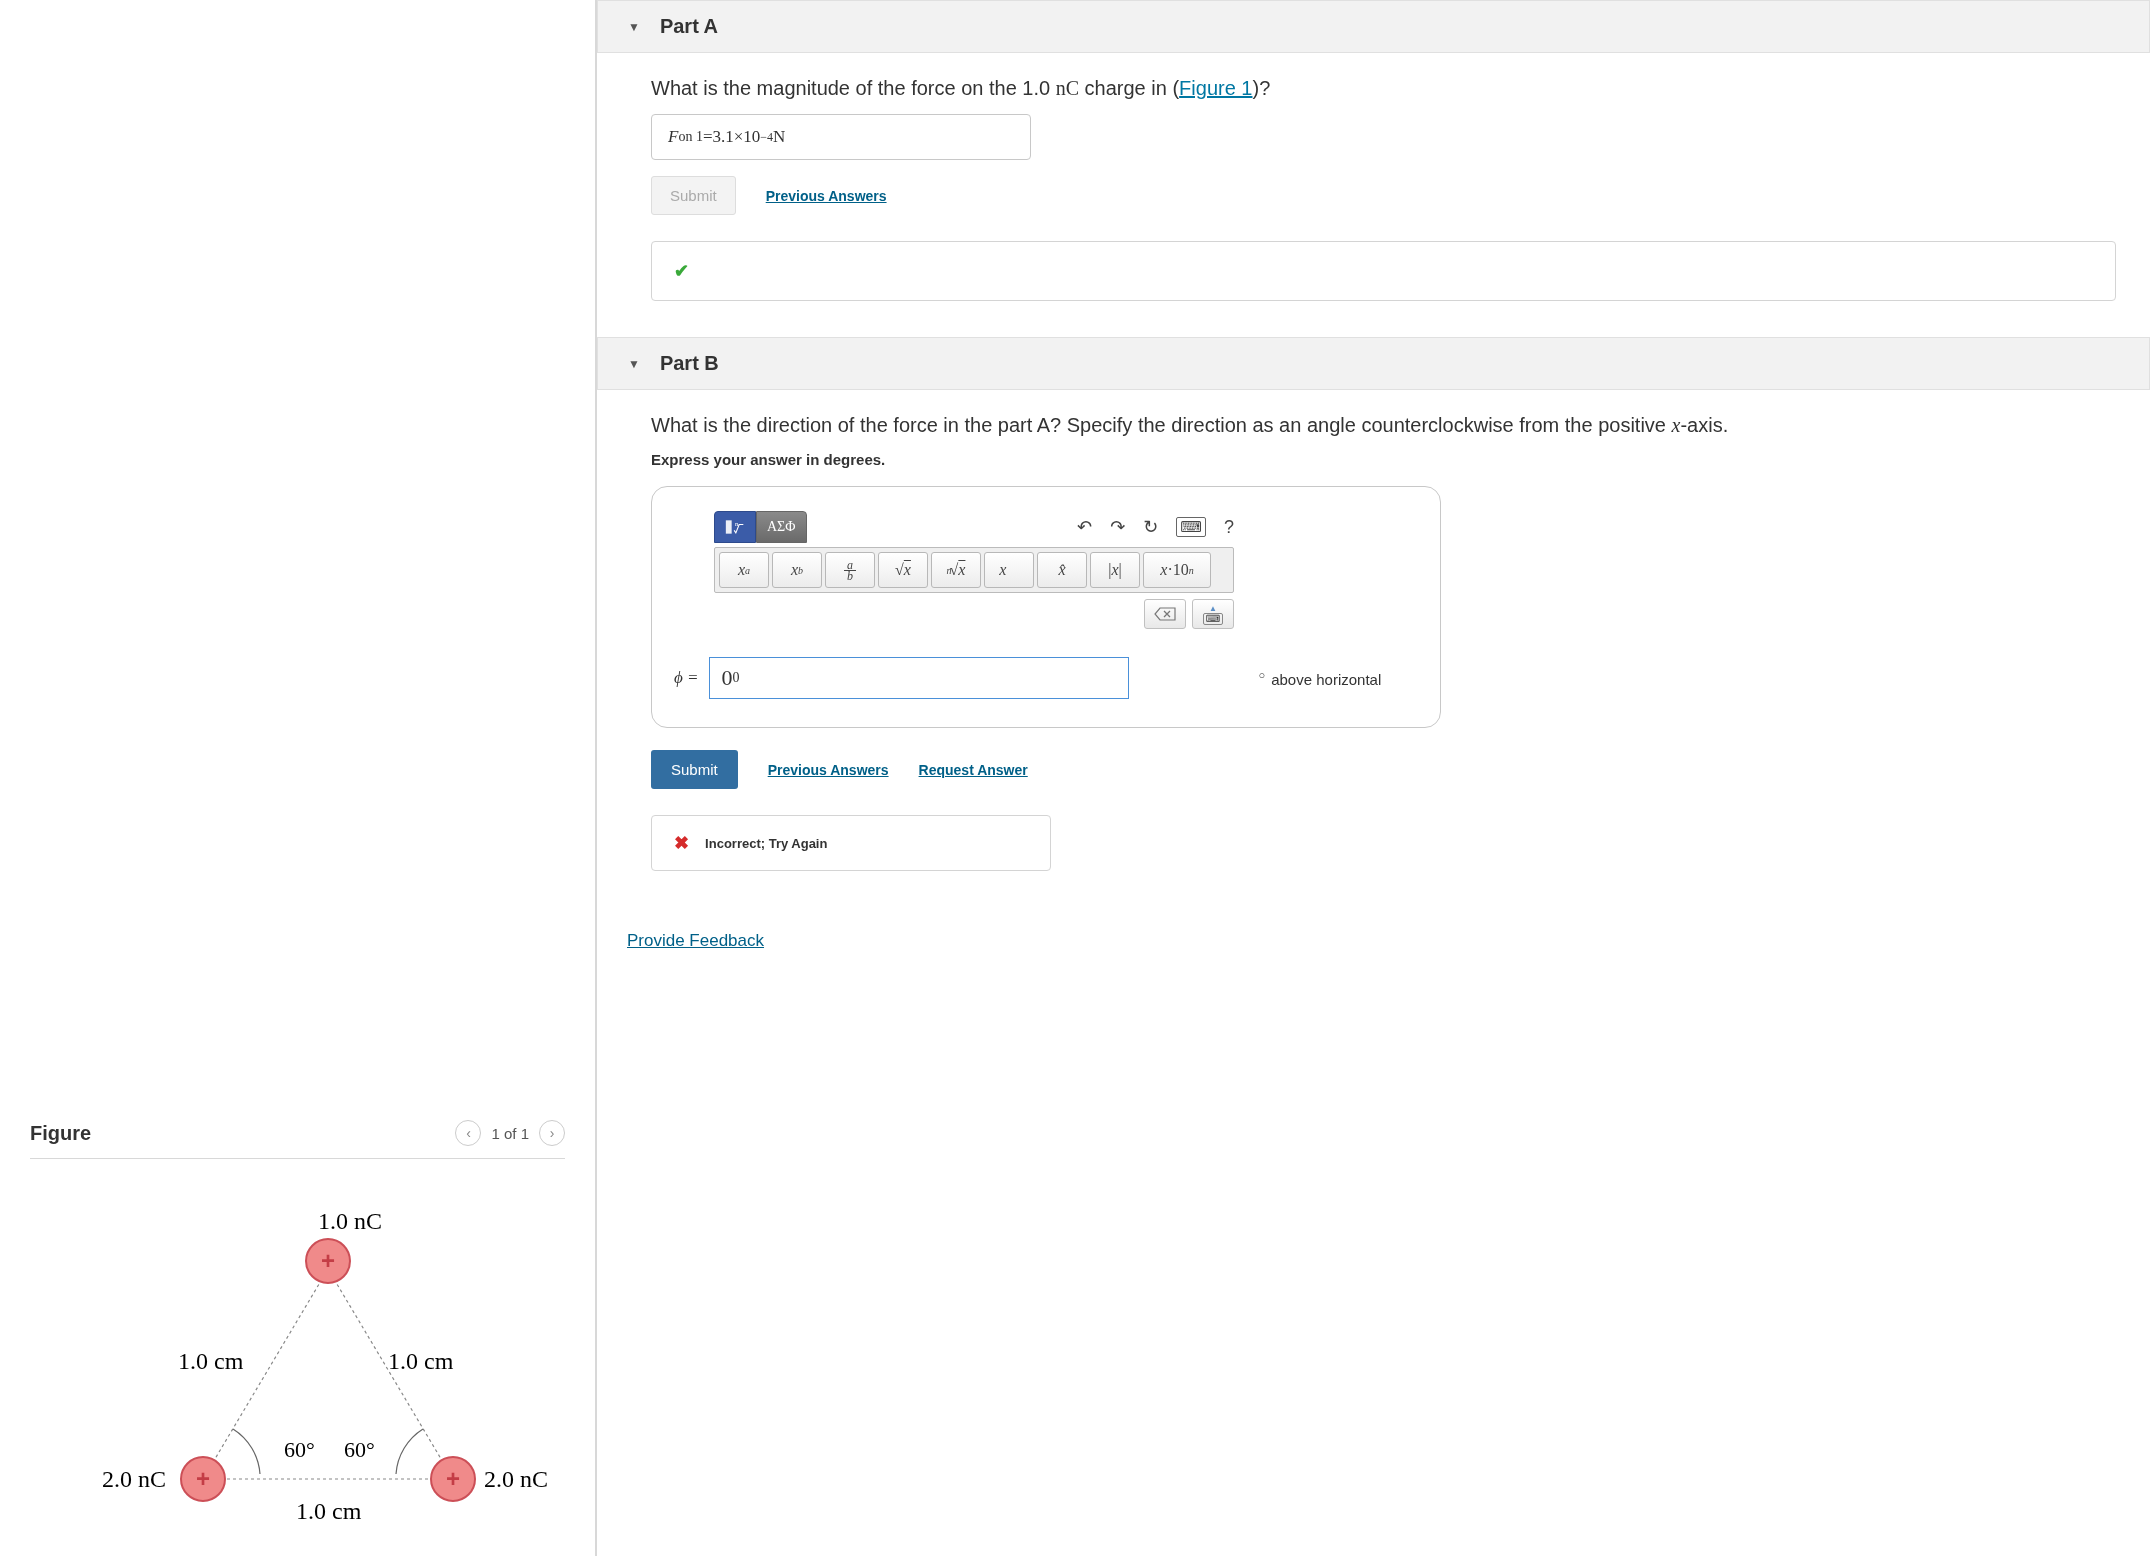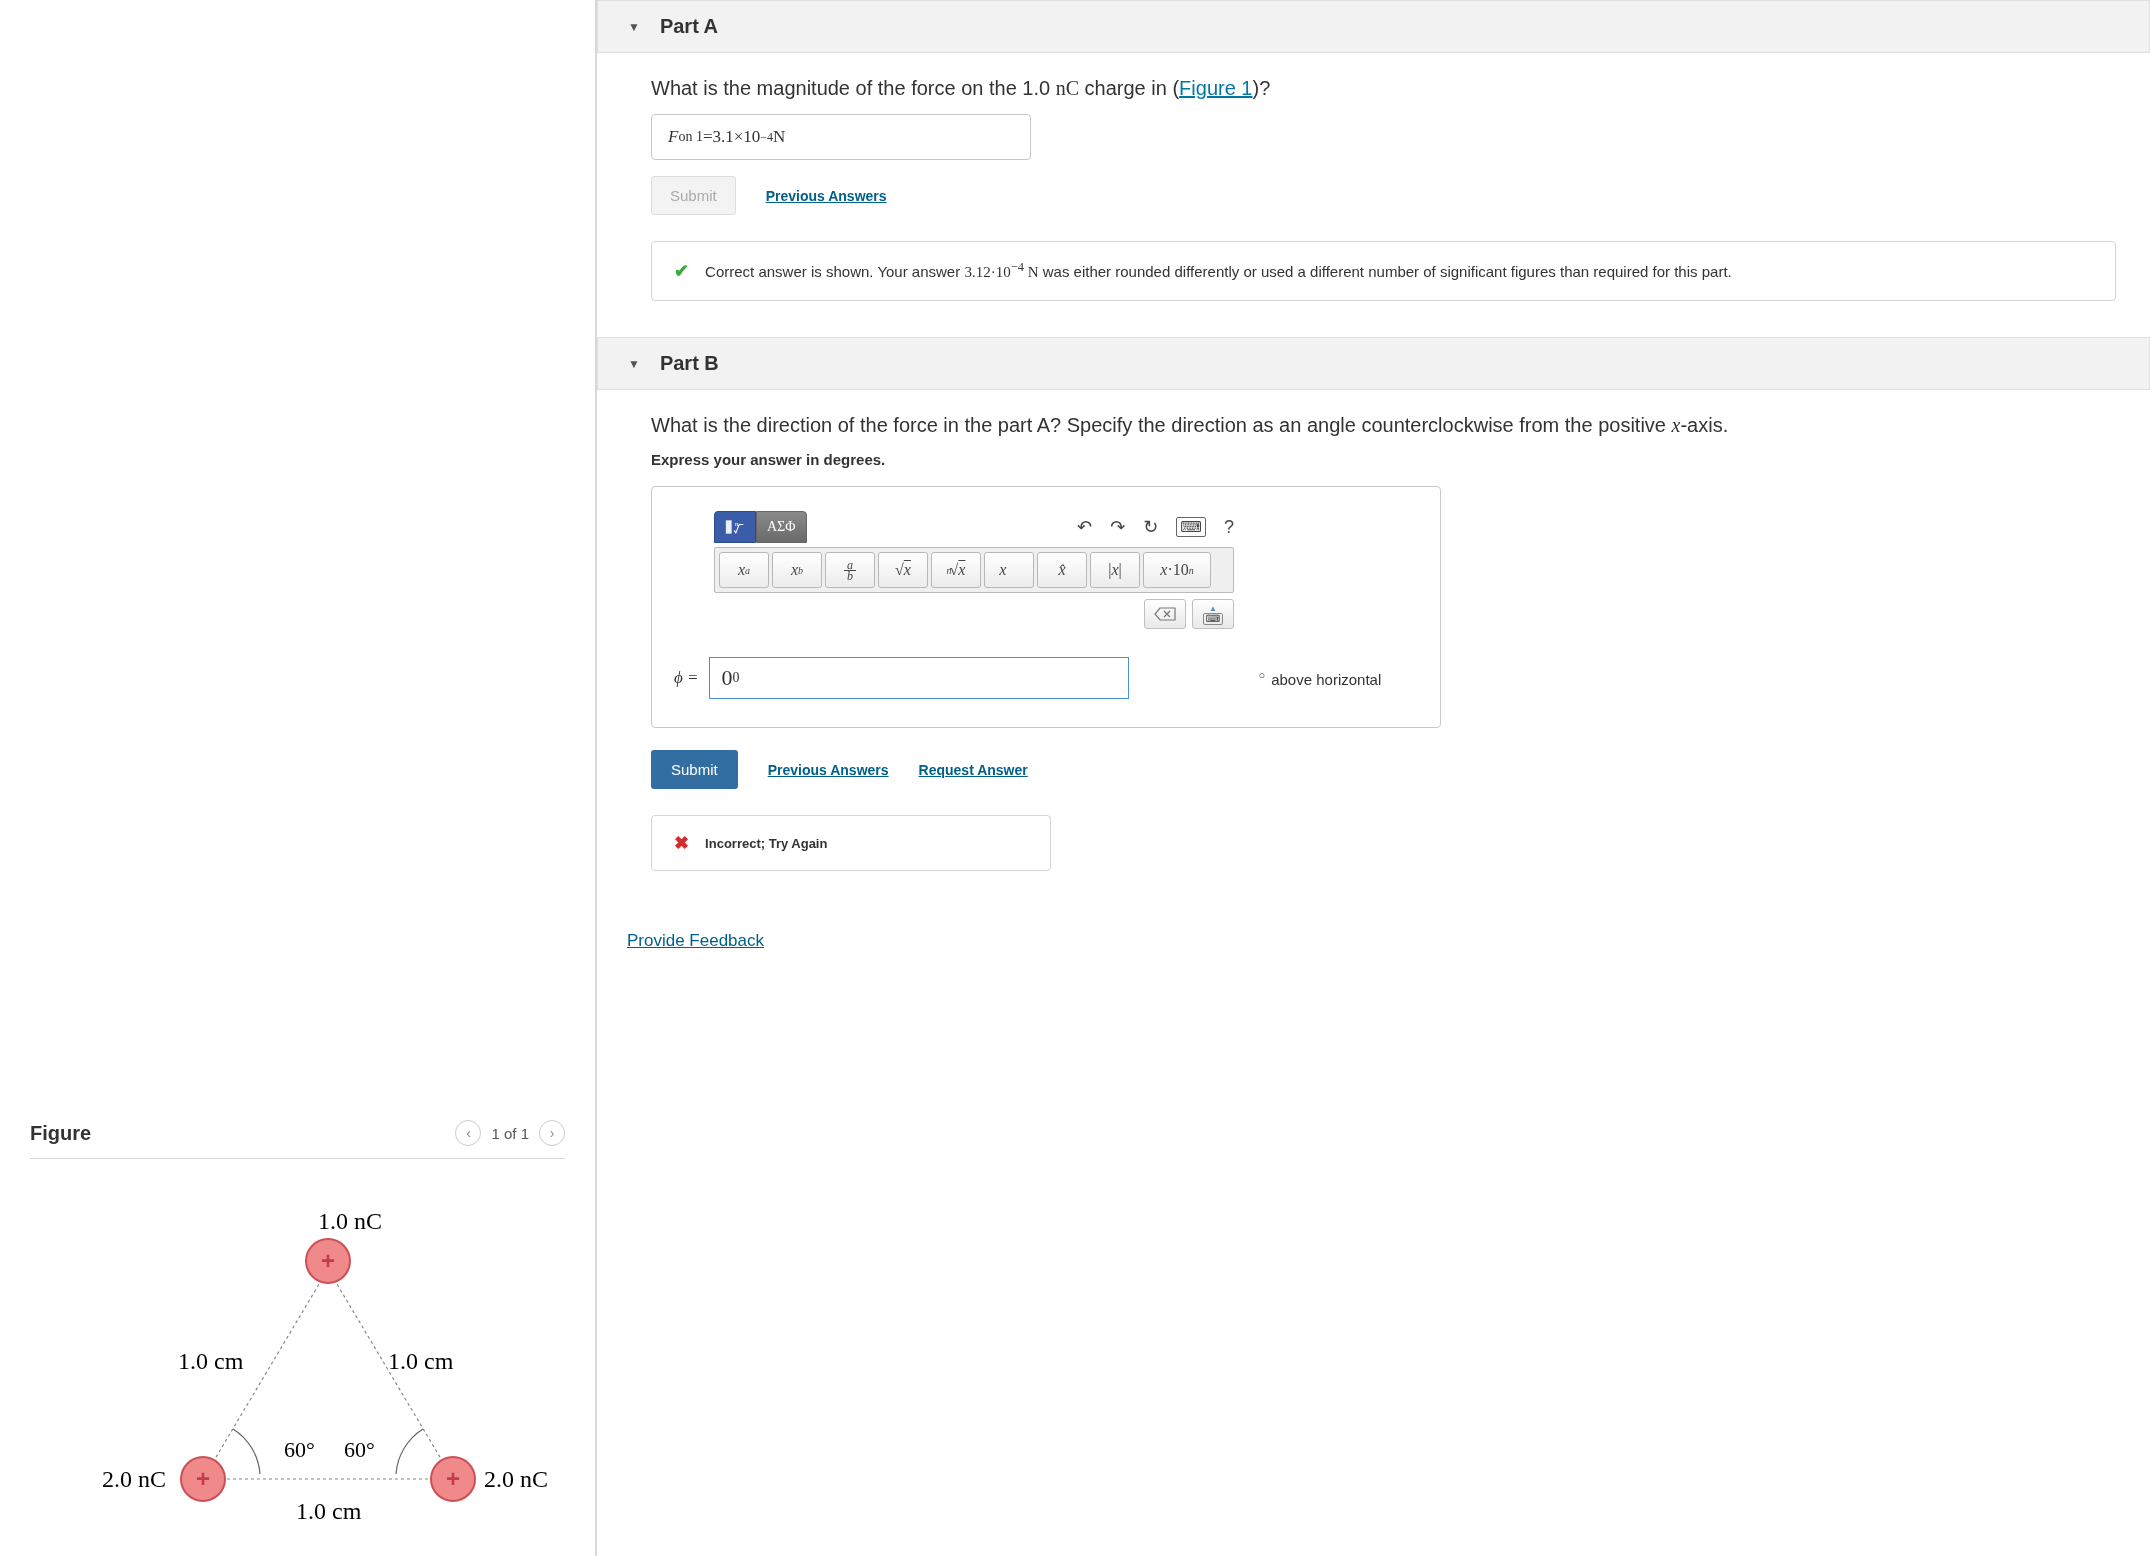--- a/index.html
+++ b/index.html
@@ -164,21 +164,21 @@
     color: #006088;
     text-decoration: underline;
     font-size: 17px;
     margin: 24px 0 0 30px;
     display: inline-block;
   }
 
   
   .eq-editor {
     border: 1px solid #c8c8c8;
-    border-radius: 4px;
+    border-radius: 16px;
     padding: 24px 40px 28px 22px;
     display: inline-block;
     min-width: 790px;
   }
   .eq-toolbar-row1 {
     display: flex;
     justify-content: space-between;
     margin-bottom: 4px;
     margin-left: 40px;
     width: 520px;
@@ -346,23 +346,20 @@
           <sup>−4</sup>
           <span> N</span>
       </div>
       <div class="button-row">
         <button class="btn-disabled">Submit</button>
         <a class="link-action">Previous Answers</a>
       </div>
       <div class="feedback-correct">
         <span class="check-icon">✔</span>
         <div>
-          <div class="fb-text">
-            <span>Correct answer is shown. Your answer </span><span class="mathval"><span>3.12·10</span><sup>−4</sup><span> N</span></span><span> was either rounded differently or used a different number of significant figures than required for this part.</span>
-          </div>
         </div>
       </div>
     </div>
 
     
     <div class="part-header">
       <span class="caret">▼</span>
       <span class="part-title">Part B</span>
     </div>
     <div class="part-body">

